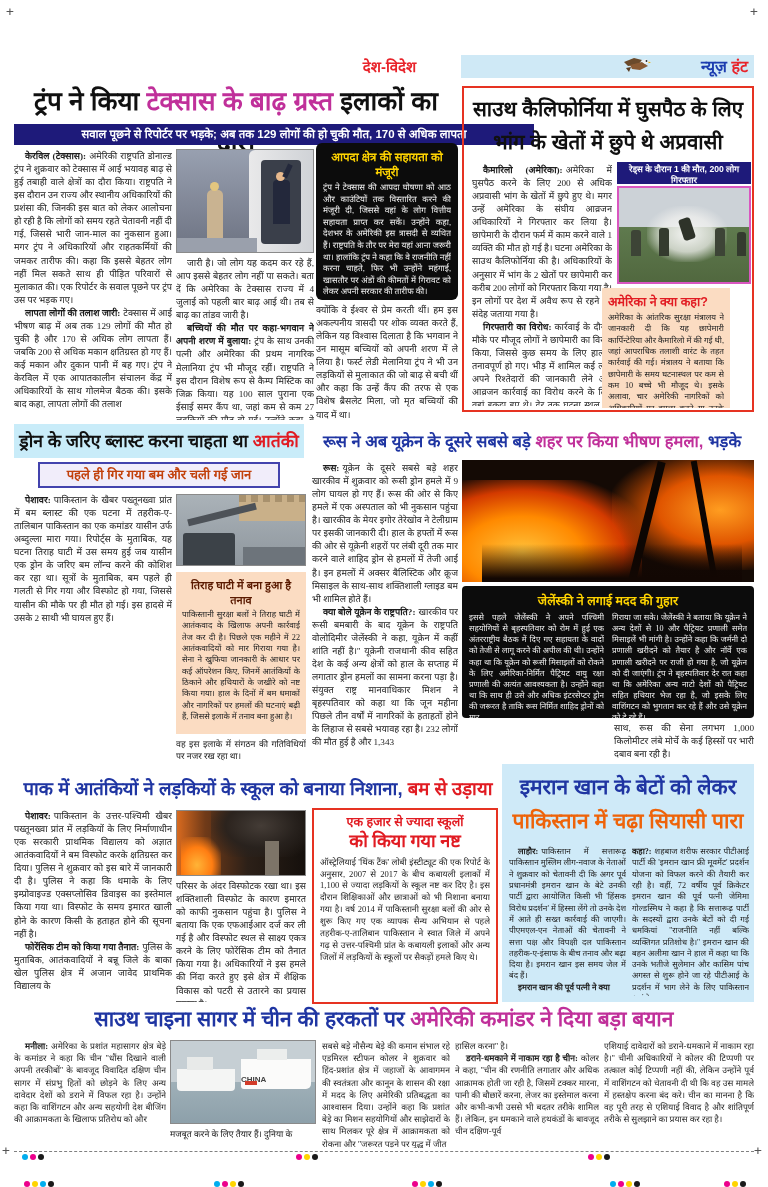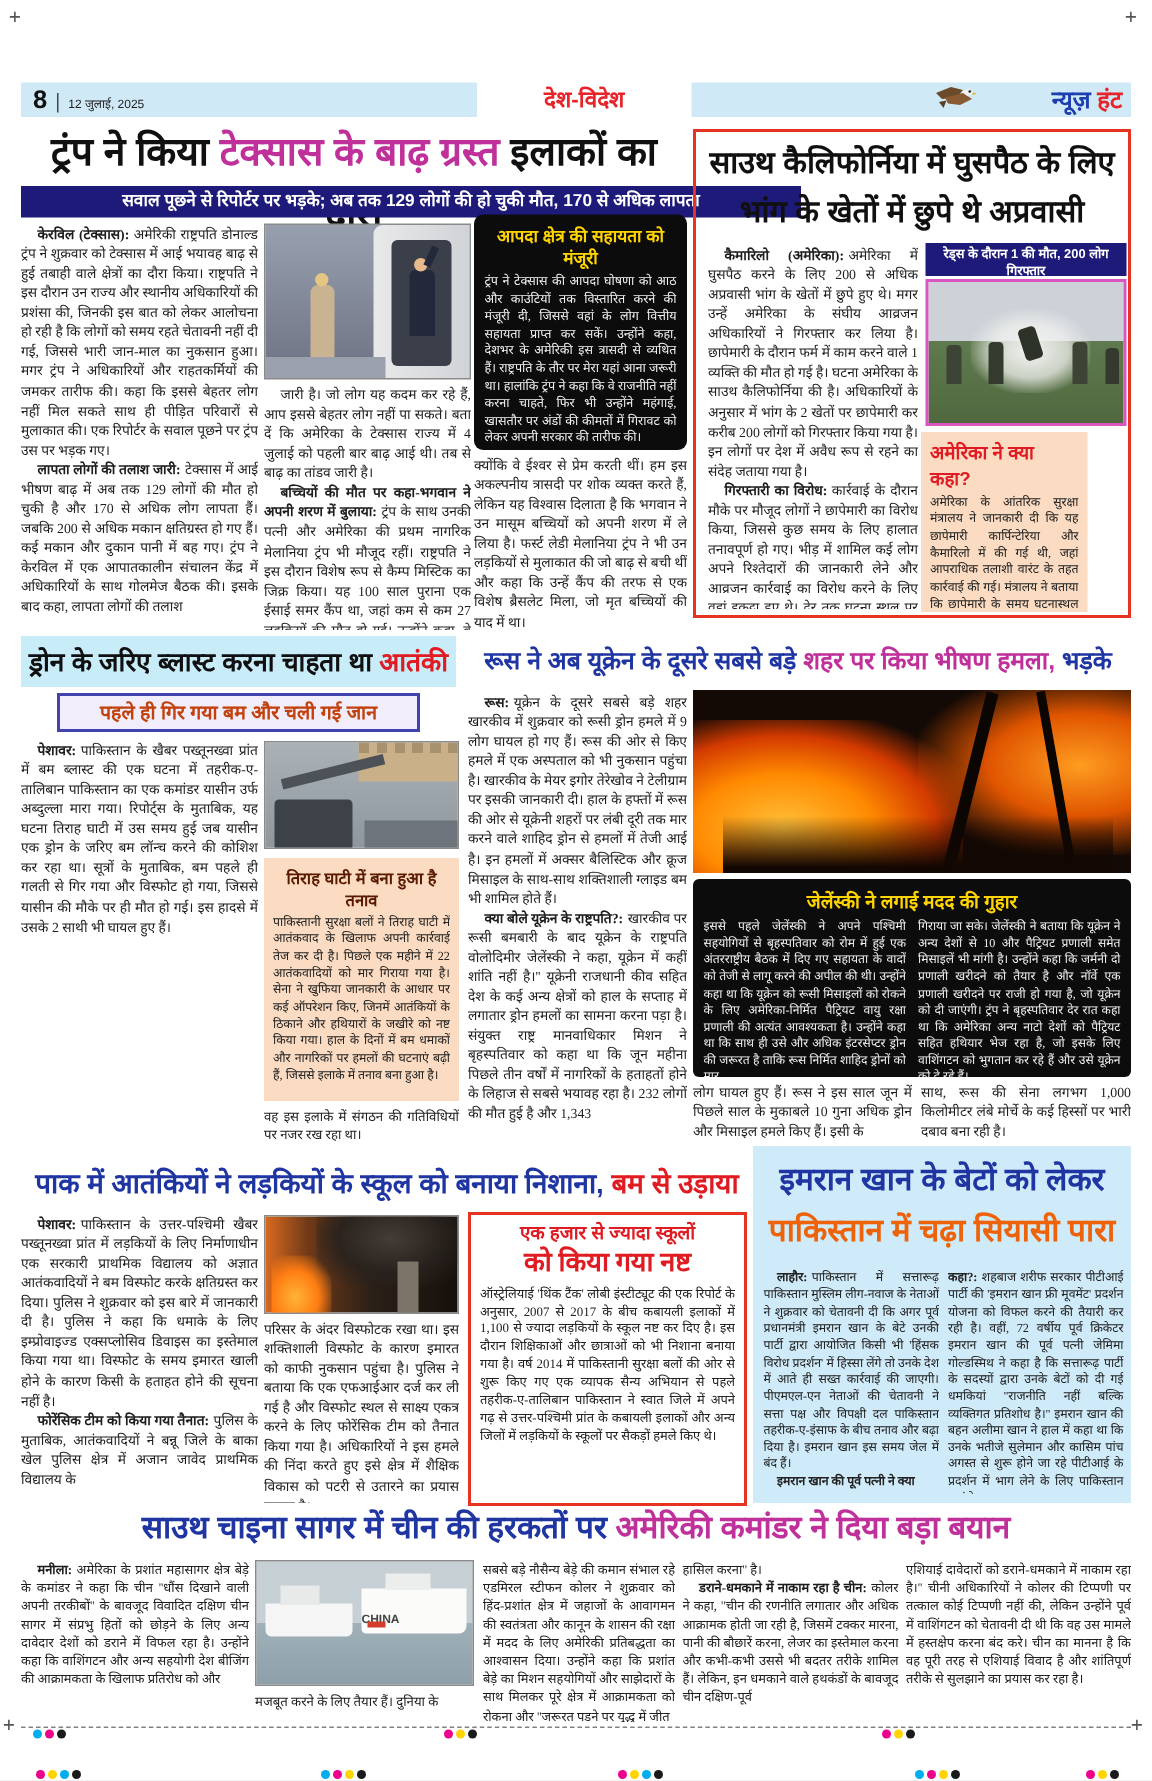--- a/index.html
+++ b/index.html
@@ -50,25 +50,20 @@
   .rule { border-top:1px dashed #808080; }
 </style>
 </head>
 <body>
 
 <div class="page">
 
   <span class="crop" style="left:6px;top:4px">+</span>
   <span class="crop" style="left:750px;top:4px">+</span>
 
-  <div class="hbar" style="left:14px;width:304px;">
-    <div style="padding:2px 0 0 8px;">
-      <span class="pageno">8</span><span class="hdiv"></span><span class="hdate">12 जुलाई, 2025</span>
-    </div>
-  </div>
   <div class="hmid" style="left:318px;width:143px;">
     <span class="section-title">देश-विदेश</span>
   </div>
   <div class="hbar" style="left:461px;width:293px;text-align:right;">
     <span style="display:inline-block;vertical-align:middle;margin-top:1px;">
       <svg width="30" height="21" viewBox="0 0 30 21">
         <path d="M2 6 L12 2 L20 4 L16 9 L6 10 Z" fill="#6b4a2b"></path>
         <path d="M8 9 L20 6 L26 10 L18 14 L10 13 Z" fill="#8a5a33"></path>
         <path d="M19 5 L24 3 L27 6 L23 8 Z" fill="#f2f2f2"></path>
         <circle cx="24.5" cy="5" r="0.9" fill="#222"></circle>
@@ -122,21 +117,21 @@
     </div>
     <div class="abs navybar" style="left:153px;top:74px;width:134px;height:22px;font-size:8.6px;line-height:1.25;padding-top:2px;">रेड्स के दौरान 1 की मौत, 200 लोग गिरफ्तार</div>
     <div class="abs pinkborder" style="left:153px;top:98px;width:134px;height:98px;overflow:hidden;background:linear-gradient(180deg,#ccd2d7 0%,#ccd2d7 42%,#5f7a4e 42%,#51683f 100%);">
       <div class="abs" style="left:28px;top:18px;width:80px;height:56px;background:radial-gradient(ellipse at center,#f3f4f2 0%,rgba(240,240,238,0.75) 45%,rgba(240,240,238,0) 75%);"></div>
       <div class="abs" style="left:12px;top:42px;width:10px;height:26px;background:#3d4436;border-radius:3px 3px 0 0;"></div>
       <div class="abs" style="left:40px;top:40px;width:10px;height:28px;background:#343b2e;border-radius:3px 3px 0 0;"></div>
       <div class="abs" style="left:62px;top:30px;width:12px;height:22px;background:#2e3329;border-radius:3px;transform:rotate(-18deg);"></div>
       <div class="abs" style="left:96px;top:40px;width:10px;height:28px;background:#3d4436;border-radius:3px 3px 0 0;"></div>
       <div class="abs" style="left:118px;top:44px;width:9px;height:24px;background:#343b2e;border-radius:3px 3px 0 0;"></div>
     </div>
-    <div class="abs peachbox" style="left:150px;top:200px;width:111px;height:120px;">
+    <div class="abs peachbox" style="left:138px;top:200px;width:128px;height:120px;">
       <div class="headline hl-red" style="font-size:12.5px;text-align:left;margin-bottom:2px;">अमेरिका ने क्या कहा?</div>
       <div class="small-col" style="font-size:8.2px;">अमेरिका के आंतरिक सुरक्षा मंत्रालय ने जानकारी दी कि यह छापेमारी कार्पिन्टेरिया और कैमारिलो में की गई थी, जहां आपराधिक तलाशी वारंट के तहत कार्रवाई की गई। मंत्रालय ने बताया कि छापेमारी के समय घटनास्थल पर कम से कम 10 बच्चे भी मौजूद थे। इसके अलावा, चार अमेरिकी नागरिकों को अधिकारियों पर हमला करने या उनके कार्य में बाधा डालने के आरोप में गिरफ्तार किया गया है।</div>
     </div>
   </div>
 
   <div class="abs headline" style="left:14px;top:424px;width:290px;height:34px;background:#c9ecf9;font-size:17.5px;line-height:34px;">
     <span class="hl-black">ड्रोन के जरिए ब्लास्ट करना चाहता था </span><span class="hl-red">आतंकी</span>
   </div>
   <div class="abs headline" style="left:310px;top:424px;width:444px;height:34px;font-size:16.5px;line-height:34px;">
     <span class="hl-blue">रूस ने अब यूक्रेन के दूसरे सबसे बड़े </span><span class="hl-pink">शहर पर किया भीषण हमला, </span><span class="hl-blue">भड़के जेलेंस्की</span>
@@ -170,23 +165,20 @@
     <div class="abs" style="left:240px;top:0;width:6px;height:130px;background:#0c0603;transform:rotate(-10deg);"></div>
     <div class="abs" style="left:20px;top:84px;width:260px;height:38px;background:linear-gradient(180deg,rgba(20,8,3,0) 0%,#120703 90%);"></div>
   </div>
   <div class="abs blackbox" style="left:462px;top:586px;width:292px;height:132px;border-radius:4px;">
     <div class="btitle" style="font-size:12.5px;">जेलेंस्की ने लगाई मदद की गुहार</div>
     <div style="display:flex;gap:8px;">
       <div class="small-col" style="width:50%;font-size:8.1px;color:#f2f2f2;">इससे पहले जेलेंस्की ने अपने पश्चिमी सहयोगियों से बृहस्पतिवार को रोम में हुई एक अंतरराष्ट्रीय बैठक में दिए गए सहायता के वादों को तेजी से लागू करने की अपील की थी। उन्होंने कहा था कि यूक्रेन को रूसी मिसाइलों को रोकने के लिए अमेरिका-निर्मित पैट्रियट वायु रक्षा प्रणाली की अत्यंत आवश्यकता है। उन्होंने कहा था कि साथ ही उसे और अधिक इंटरसेप्टर ड्रोन की जरूरत है ताकि रूस निर्मित शाहिद ड्रोनों को मार</div>
       <div class="small-col" style="width:50%;font-size:8.1px;color:#f2f2f2;">गिराया जा सके। जेलेंस्की ने बताया कि यूक्रेन ने अन्य देशों से 10 और पैट्रियट प्रणाली समेत मिसाइलें भी मांगी है। उन्होंने कहा कि जर्मनी दो प्रणाली खरीदने को तैयार है और नॉर्वे एक प्रणाली खरीदने पर राजी हो गया है, जो यूक्रेन को दी जाएंगी। ट्रंप ने बृहस्पतिवार देर रात कहा था कि अमेरिका अन्य नाटो देशों को पैट्रियट सहित हथियार भेज रहा है, जो इसके लिए वाशिंगटन को भुगतान कर रहे हैं और उसे यूक्रेन को दे रहे हैं।</div>
     </div>
   </div>
-  <div class="abs body-col" style="left:462px;top:722px;width:146px;height:42px;">
-      <p style="text-indent:0;"><span>लोग घायल हुए हैं। रूस ने इस साल जून में पिछले साल के मुकाबले 10 गुना अधिक ड्रोन और मिसाइल हमले किए हैं। इसी के</span></p>
-    </div>
   <div class="abs body-col" style="left:614px;top:722px;width:140px;height:42px;">
       <p style="text-indent:0;"><span>साथ, रूस की सेना लगभग 1,000 किलोमीटर लंबे मोर्चे के कई हिस्सों पर भारी दबाव बना रही है।</span></p>
     </div>
 
   <div class="abs headline" style="left:14px;top:772px;width:488px;height:34px;font-size:18.5px;line-height:34px;">
     <span class="hl-blue">पाक में आतंकियों ने लड़कियों के स्कूल को बनाया निशाना, </span><span class="hl-red">बम से उड़ाया</span>
   </div>
   <div class="abs body-col" style="left:14px;top:810px;width:158px;height:192px;">
     <p><span class="lead">पेशावर:</span><span>पाकिस्तान के उत्तर-पश्चिमी खैबर पख्तूनख्वा प्रांत में लड़कियों के लिए निर्माणाधीन एक सरकारी प्राथमिक विद्यालय को अज्ञात आतंकवादियों ने बम विस्फोट करके क्षतिग्रस्त कर दिया। पुलिस ने शुक्रवार को इस बारे में जानकारी दी है। पुलिस ने कहा कि धमाके के लिए इम्प्रोवाइज्ड एक्सप्लोसिव डिवाइस का इस्तेमाल किया गया था। विस्फोट के समय इमारत खाली होने के कारण किसी के हताहत होने की सूचना नहीं है।</span></p>
     <p><span class="lead">फोरेंसिक टीम को किया गया तैनात:</span><span>पुलिस के मुताबिक, आतंकवादियों ने बन्नू जिले के बाका खेल पुलिस क्षेत्र में अजान जावेद प्राथमिक विद्यालय के</span></p>

